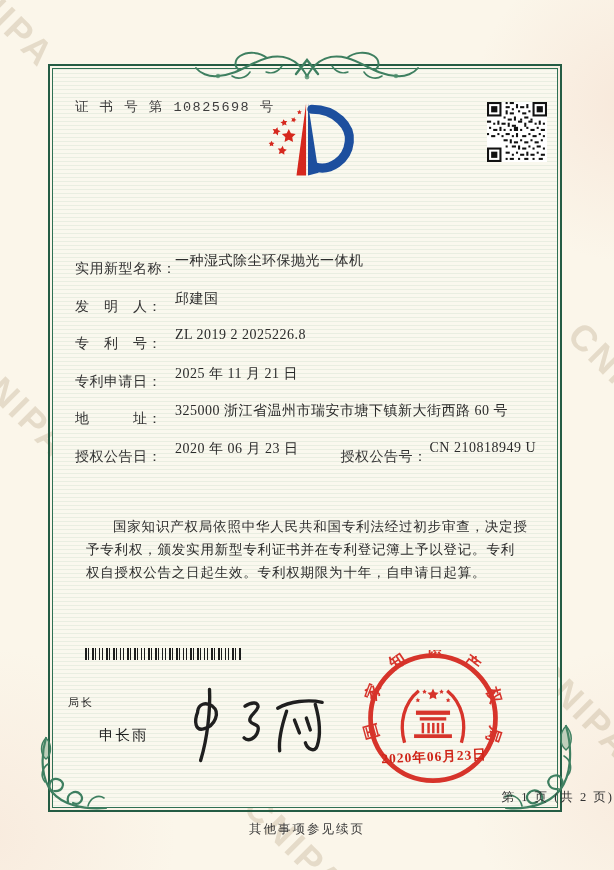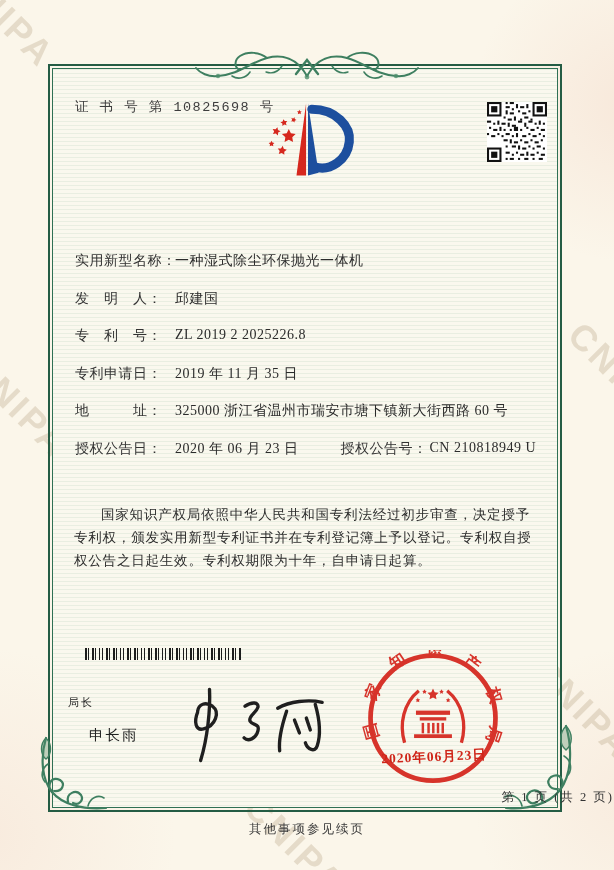--- a/index.html
+++ b/index.html
@@ -46,41 +46,41 @@
   }
   .logo{position:absolute;left:260px;top:96px;}
   .qr{position:absolute;left:487px;top:102px;}
   .title{
     position:absolute;left:0;top:180px;width:100%;
     text-align:center;font-size:33px;font-weight:bold;
     letter-spacing:7px;color:#1c1c1c;
   }
   .fields{position:absolute;left:75px;top:252px;width:468px;font-size:14px;color:#2b2b2b;}
   .f-row{height:37.5px;display:flex;align-items:flex-start;white-space:nowrap;}
-  .f-label{display:inline-block;width:100px;white-space:pre;letter-spacing:0.5px;color:#333;}
+  .f-label{display:inline-block;width:100px;white-space:pre;letter-spacing:0.5px;color:#333;margin-top:8px;}
   .f-value{letter-spacing:0.5px;}
   .f-pair2{margin-left:42px;display:flex;}
   .f-pair2 .f-label{width:auto;margin-right:2px;}
   .body-text{
     position:absolute;left:74px;top:503px;width:466px;
     font-size:13.5px;line-height:23px;letter-spacing:0.8px;color:#2d2d2d;
   }
-  .body-text p{margin:0;text-indent:2em;}
+  .body-text p{margin:12px;text-indent:2em;}
   .barcode{
     position:absolute;left:85px;top:648px;width:157px;height:12px;
     background:repeating-linear-gradient(90deg,
       #1c1c1c 0 2px, transparent 2px 3px,
       #1c1c1c 3px 4px, transparent 4px 7px,
       #1c1c1c 7px 9px, transparent 9px 10px,
       #1c1c1c 10px 11px, transparent 11px 14px,
       #1c1c1c 14px 15px, transparent 15px 17px,
       #1c1c1c 17px 18px, transparent 18px 21px);
   }
   .sig-title{position:absolute;left:68px;top:695px;font-size:11px;letter-spacing:2px;color:#222;}
-  .sig-name{position:absolute;left:89px;top:726px;font-size:14.5px;letter-spacing:2px;color:#222;}
+  .sig-name{position:absolute;left:99px;top:726px;font-size:14.5px;letter-spacing:2px;color:#222;}
   .signature{position:absolute;left:168px;top:676px;}
   .seal{position:absolute;left:362px;top:650px;opacity:0.94;}
   .seal-date{
     position:absolute;left:364px;top:748px;width:140px;
     text-align:center;color:#cf2418;font-size:13.5px;letter-spacing:1px;
     transform:rotate(-2.5deg);font-weight:bold;
   }
   .page-info{
     position:absolute;left:0;top:789px;width:100%;
     text-align:right;font-size:12.5px;letter-spacing:2px;color:#333;
@@ -272,21 +272,21 @@
     <div class="f-row">
       <span class="f-label">发　明　人：</span>
       <span class="f-value">邱建国</span>
     </div>
     <div class="f-row">
       <span class="f-label">专　利　号：</span>
       <span class="f-value">ZL 2019 2 2025226.8</span>
     </div>
     <div class="f-row">
       <span class="f-label">专利申请日：</span>
-      <span class="f-value">2019 年 11 月 35 日</span>
+      <span class="f-value">2025 年 11 月 21 日</span>
     </div>
     <div class="f-row">
       <span class="f-label">地　　　址：</span>
       <span class="f-value">325000 浙江省温州市瑞安市塘下镇新大街西路 60 号</span>
     </div>
     <div class="f-row">
       <span class="f-label">授权公告日：</span>
       <span class="f-value">2020 年 06 月 23 日</span>
       <span class="f-pair2">
         <span class="f-label">授权公告号：</span>

